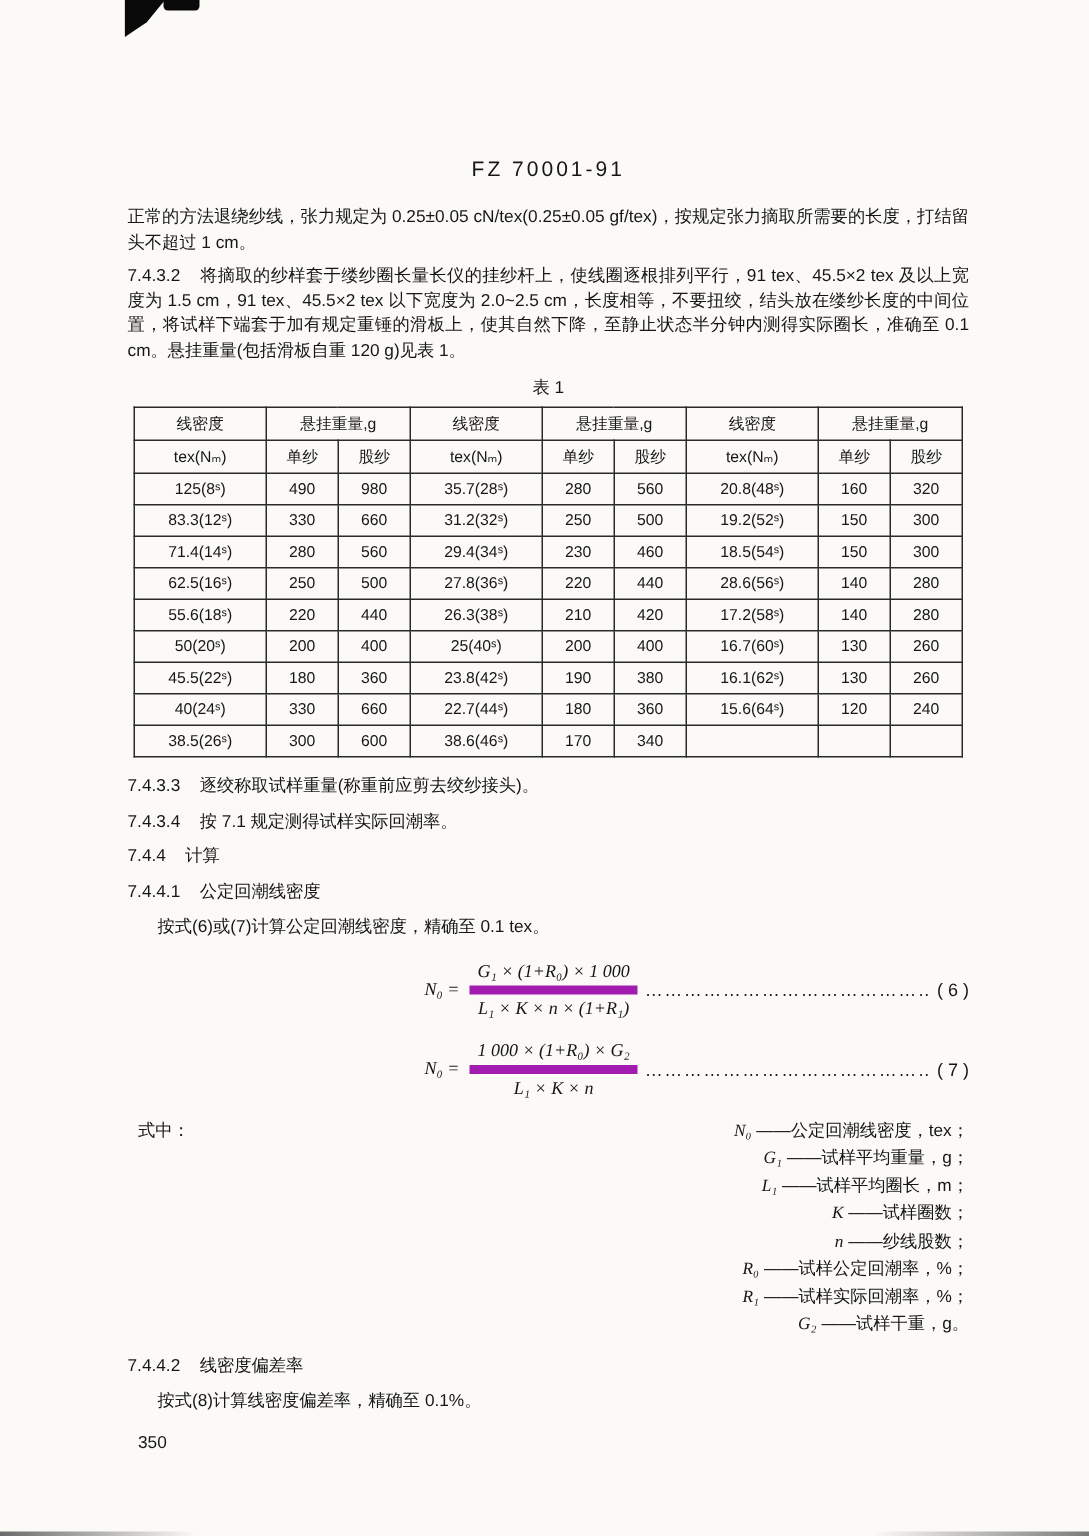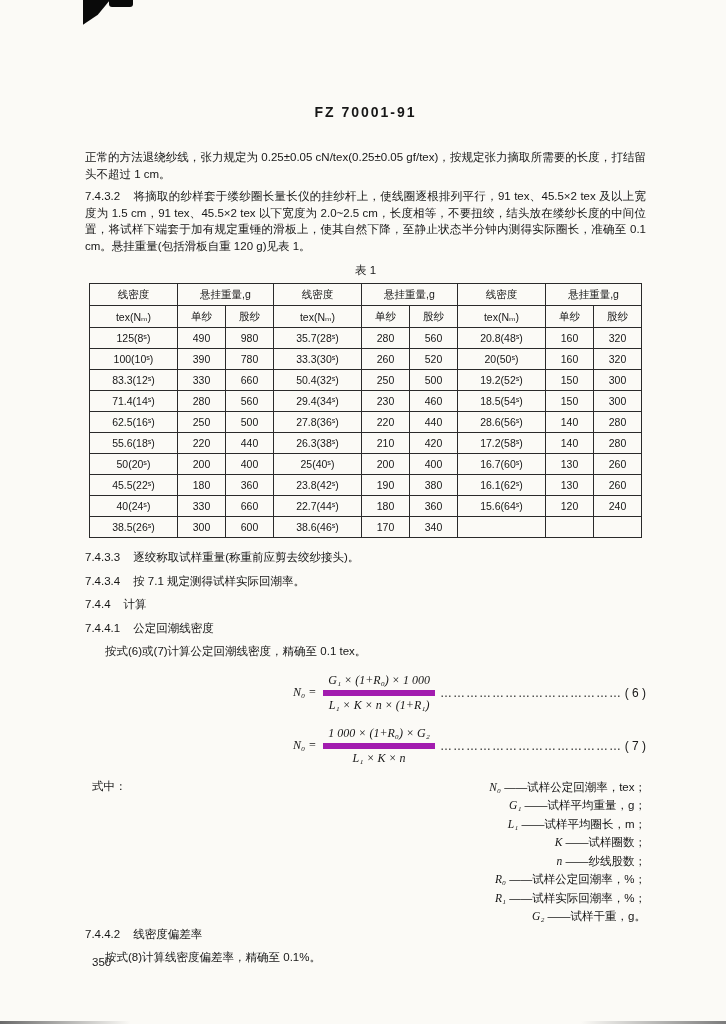--- a/index.html
+++ b/index.html
@@ -11,37 +11,37 @@
   }
   
   .artifact-corner { position:absolute; left:83px; top:0; width:27px; height:27px; background:#0a0a0a;
     clip-path:polygon(0 0,100% 0,55% 55%,0 92%); }
   .artifact-top { position:absolute; left:109px; top:0; width:24px; height:7px; background:#0a0a0a; border-radius:0 0 3px 3px; }
   .artifact-bottom { position:absolute; left:0; bottom:0; width:100%; height:3px;
     background:linear-gradient(90deg,#6a6a6a,rgba(0,0,0,0) 18%,rgba(0,0,0,0) 80%,#7b7b7b); }
 
   .content { position:absolute; left:85px; top:104px; width:561px; }
 
-  .doc-header { text-align:center; font-weight:bold; font-size:14px; letter-spacing:2px; margin-bottom:29px; }
+  .doc-header { text-align:center; font-weight:normal; font-size:14px; letter-spacing:2px; margin-bottom:17px; }
 
   p.body-text { font-size:11.5px; line-height:16.5px; text-align:justify; }
   .secnum { margin-right:13px; white-space:nowrap; }
   .mt6 { margin-top:6px; }
   .mt7 { margin-top:7px; }
   .indent { text-indent:20px; }
 
   .tbl-caption { text-align:center; font-size:11.5px; margin:9px 0 5px; }
   table.t1 { border-collapse:collapse; table-layout:fixed; width:552px; margin:0 auto;
     border:1.5px solid #141414; font-size:10.5px; }
   table.t1 th, table.t1 td { border:1px solid #2a2a2a; text-align:center; vertical-align:middle;
     font-weight:normal; padding:0 2px; height:21px; }
   table.t1 thead th { height:22px; }
 
   .formula { display:flex; align-items:center; padding-left:198px; margin:13px 0 12px; font-size:12px; }
-  .f-lhs { font-family:"Liberation Serif","DejaVu Serif",serif; font-style:italic; margin-right:7px; white-space:nowrap;margin-left:10px; }
+  .f-lhs { font-family:"Liberation Serif","DejaVu Serif",serif; font-style:italic; margin-right:7px; white-space:nowrap; }
   .f-frac { display:inline-flex; flex-direction:column; text-align:center;
     font-family:"Liberation Serif","DejaVu Serif",serif; font-style:italic; white-space:nowrap; }
   .f-num { border-bottom:6px solid #a21caf; padding:0 5px 2px; }
   .f-den { padding-top:2px; }
   .f-dots { flex:1; overflow:hidden; white-space:nowrap; margin:0 5px; letter-spacing:1px; color:#1c1c1c; }
   .f-tag { white-space:nowrap; }
 
   .where { position:relative; margin-top:12px; font-size:11.5px;text-align:right; }
   .where-label { position:absolute; left:7px; top:1px; }
   .where-rows { padding-left:39px; }
@@ -109,37 +109,26 @@
             <td>490</td>
             <td>980</td>
             <td>35.7(28ˢ)</td>
             <td>280</td>
             <td>560</td>
             <td>20.8(48ˢ)</td>
             <td>160</td>
             <td>320</td>
           </tr>
 
-          <tr class="t1-row">
-            <td>100(10ˢ)</td>
-            <td>390</td>
-            <td>780</td>
-            <td>33.3(30ˢ)</td>
-            <td>260</td>
-            <td>520</td>
-            <td>20(50ˢ)</td>
-            <td>160</td>
-            <td>320</td>
-          </tr>
 
           <tr class="t1-row">
             <td>83.3(12ˢ)</td>
             <td>330</td>
             <td>660</td>
-            <td>50.4(32ˢ)</td>
+            <td>31.2(32ˢ)</td>
             <td>250</td>
             <td>500</td>
             <td>19.2(52ˢ)</td>
             <td>150</td>
             <td>300</td>
           </tr>
 
           <tr class="t1-row">
             <td>71.4(14ˢ)</td>
             <td>280</td>
@@ -251,21 +240,21 @@
       <span class="f-dots">……………………………………………………………………</span>
       <span class="f-tag">( 7 )</span>
     </div>
 
     <div class="where">
       <span class="where-label">式中：</span>
       <div class="where-rows">
 
           <div class="where-row">
             <span class="wsym">N₀</span>
-            <span class="wdesc">——试样公定回潮率，tex；</span>
+            <span class="wdesc">——公定回潮线密度，tex；</span>
           </div>
 
           <div class="where-row">
             <span class="wsym">G₁</span>
             <span class="wdesc">——试样平均重量，g；</span>
           </div>
 
           <div class="where-row">
             <span class="wsym">L₁</span>
             <span class="wdesc">——试样平均圈长，m；</span>
@@ -291,19 +280,19 @@
             <span class="wdesc">——试样实际回潮率，%；</span>
           </div>
 
           <div class="where-row">
             <span class="wsym">G₂</span>
             <span class="wdesc">——试样干重，g。</span>
           </div>
         </div>
     </div>
 
-    <p class="body-text" style=""><span class="secnum">7.4.4.2</span><span>线密度偏差率</span></p>
+    <p class="body-text" style="margin-top:10px"><span class="secnum">7.4.4.2</span><span>线密度偏差率</span></p>
     <p class="body-text mt7 indent"><span>按式(8)计算线密度偏差率，精确至 0.1%。</span></p>
 
   </div>
 
   <div class="page-number">350</div>
 </div>
 
 </body></html>

